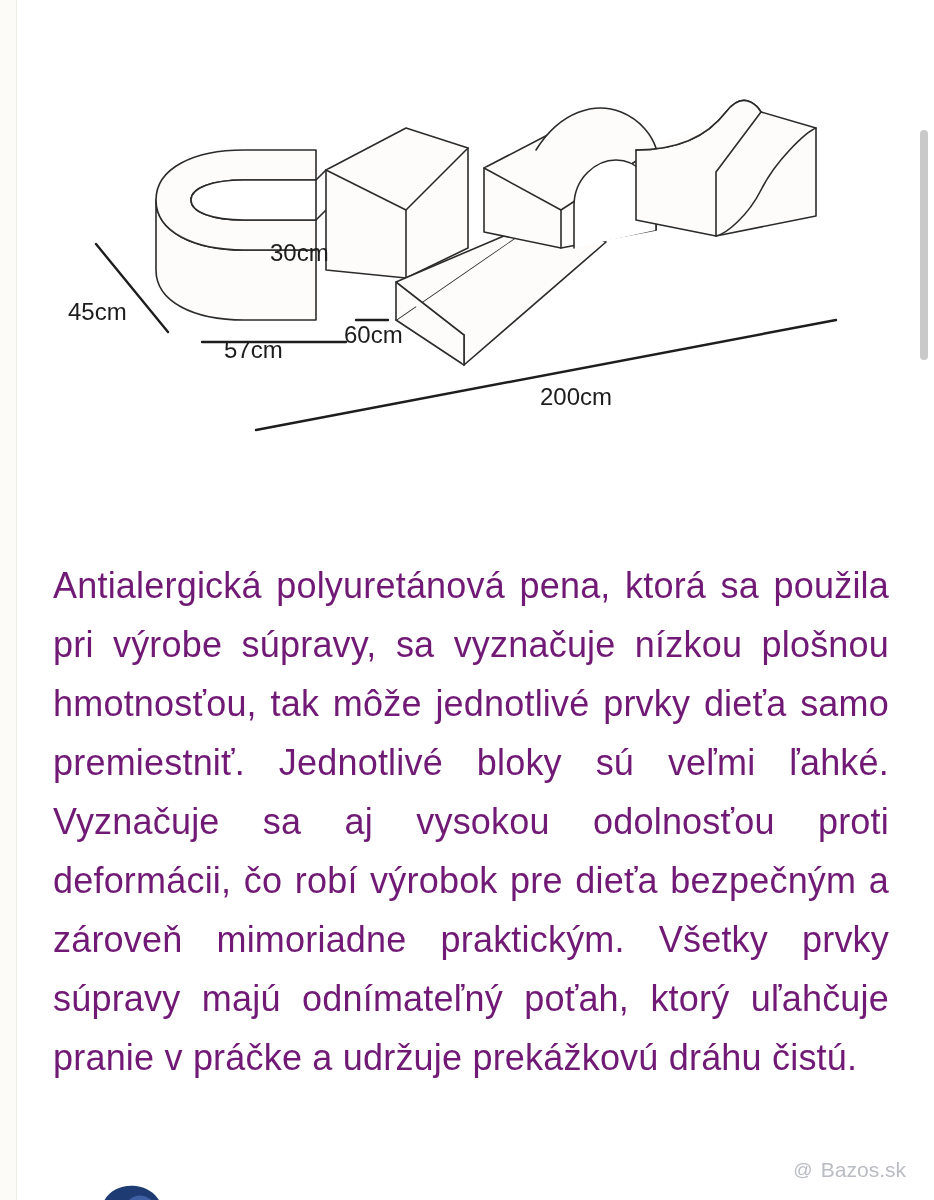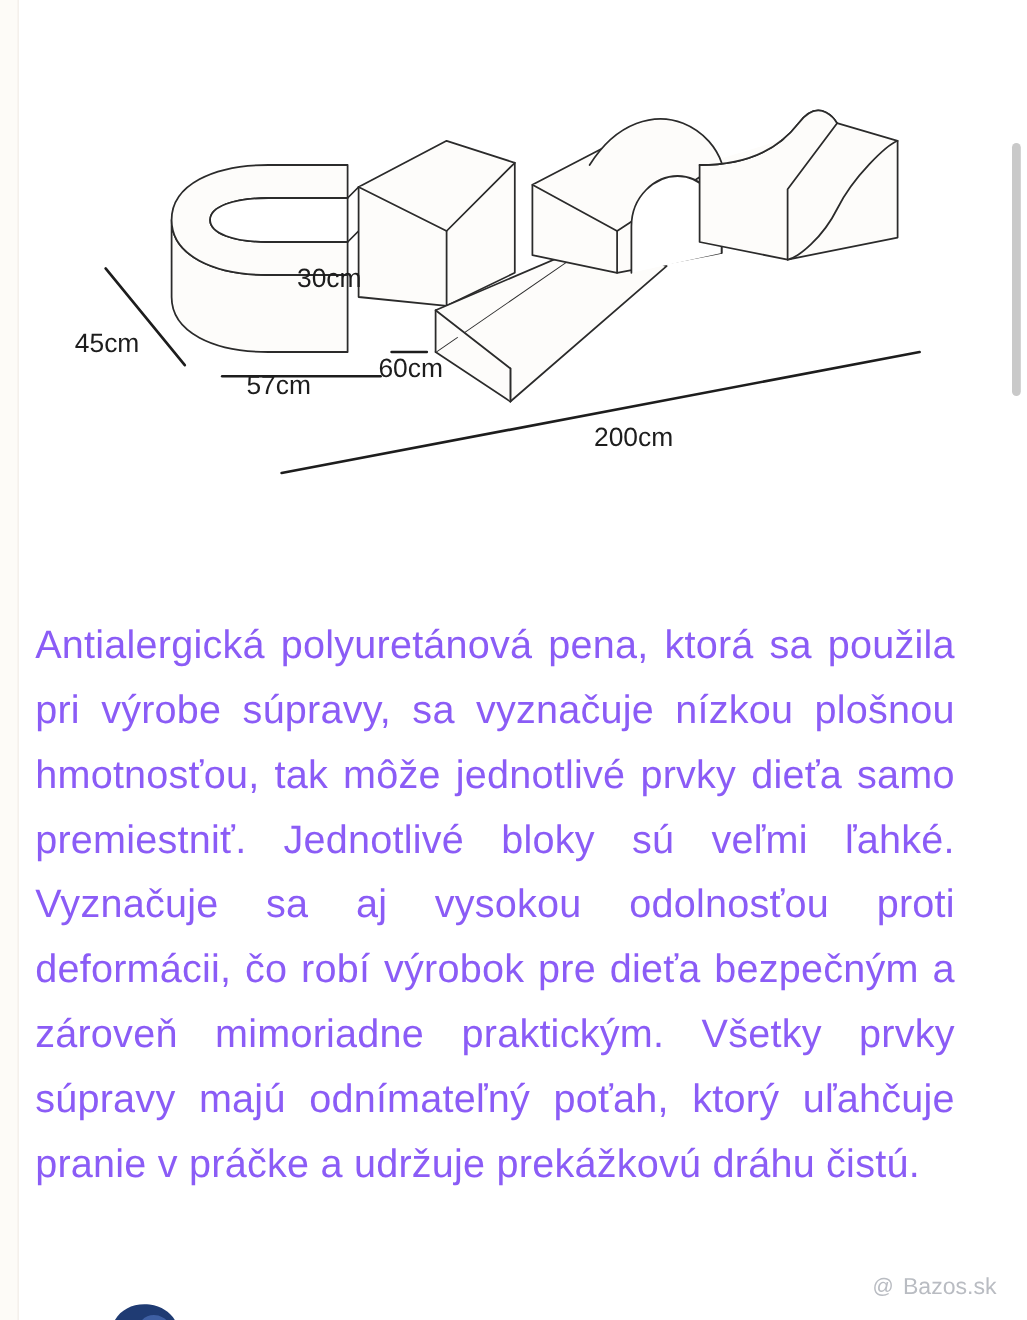--- a/index.html
+++ b/index.html
@@ -58,26 +58,26 @@
     height: 480px;
     text-align: right;
   }
   .diagram-wrap svg {
     display: block;
   }
 
   
   .body-text {
     position: absolute;
-    left: 32px;
+    left: 53px;
     top: 556px;
     width: 836px;
     font-size: 36px;
     line-height: 59px;
-    color: #8b5cf6;
+    color: #701a75;
     text-align: justify;
     font-family: "Liberation Sans", sans-serif;
     letter-spacing: 0.2px;
   }
 
   
   .watermark {
     position: absolute;
     right: 28px;
     bottom: 18px;

